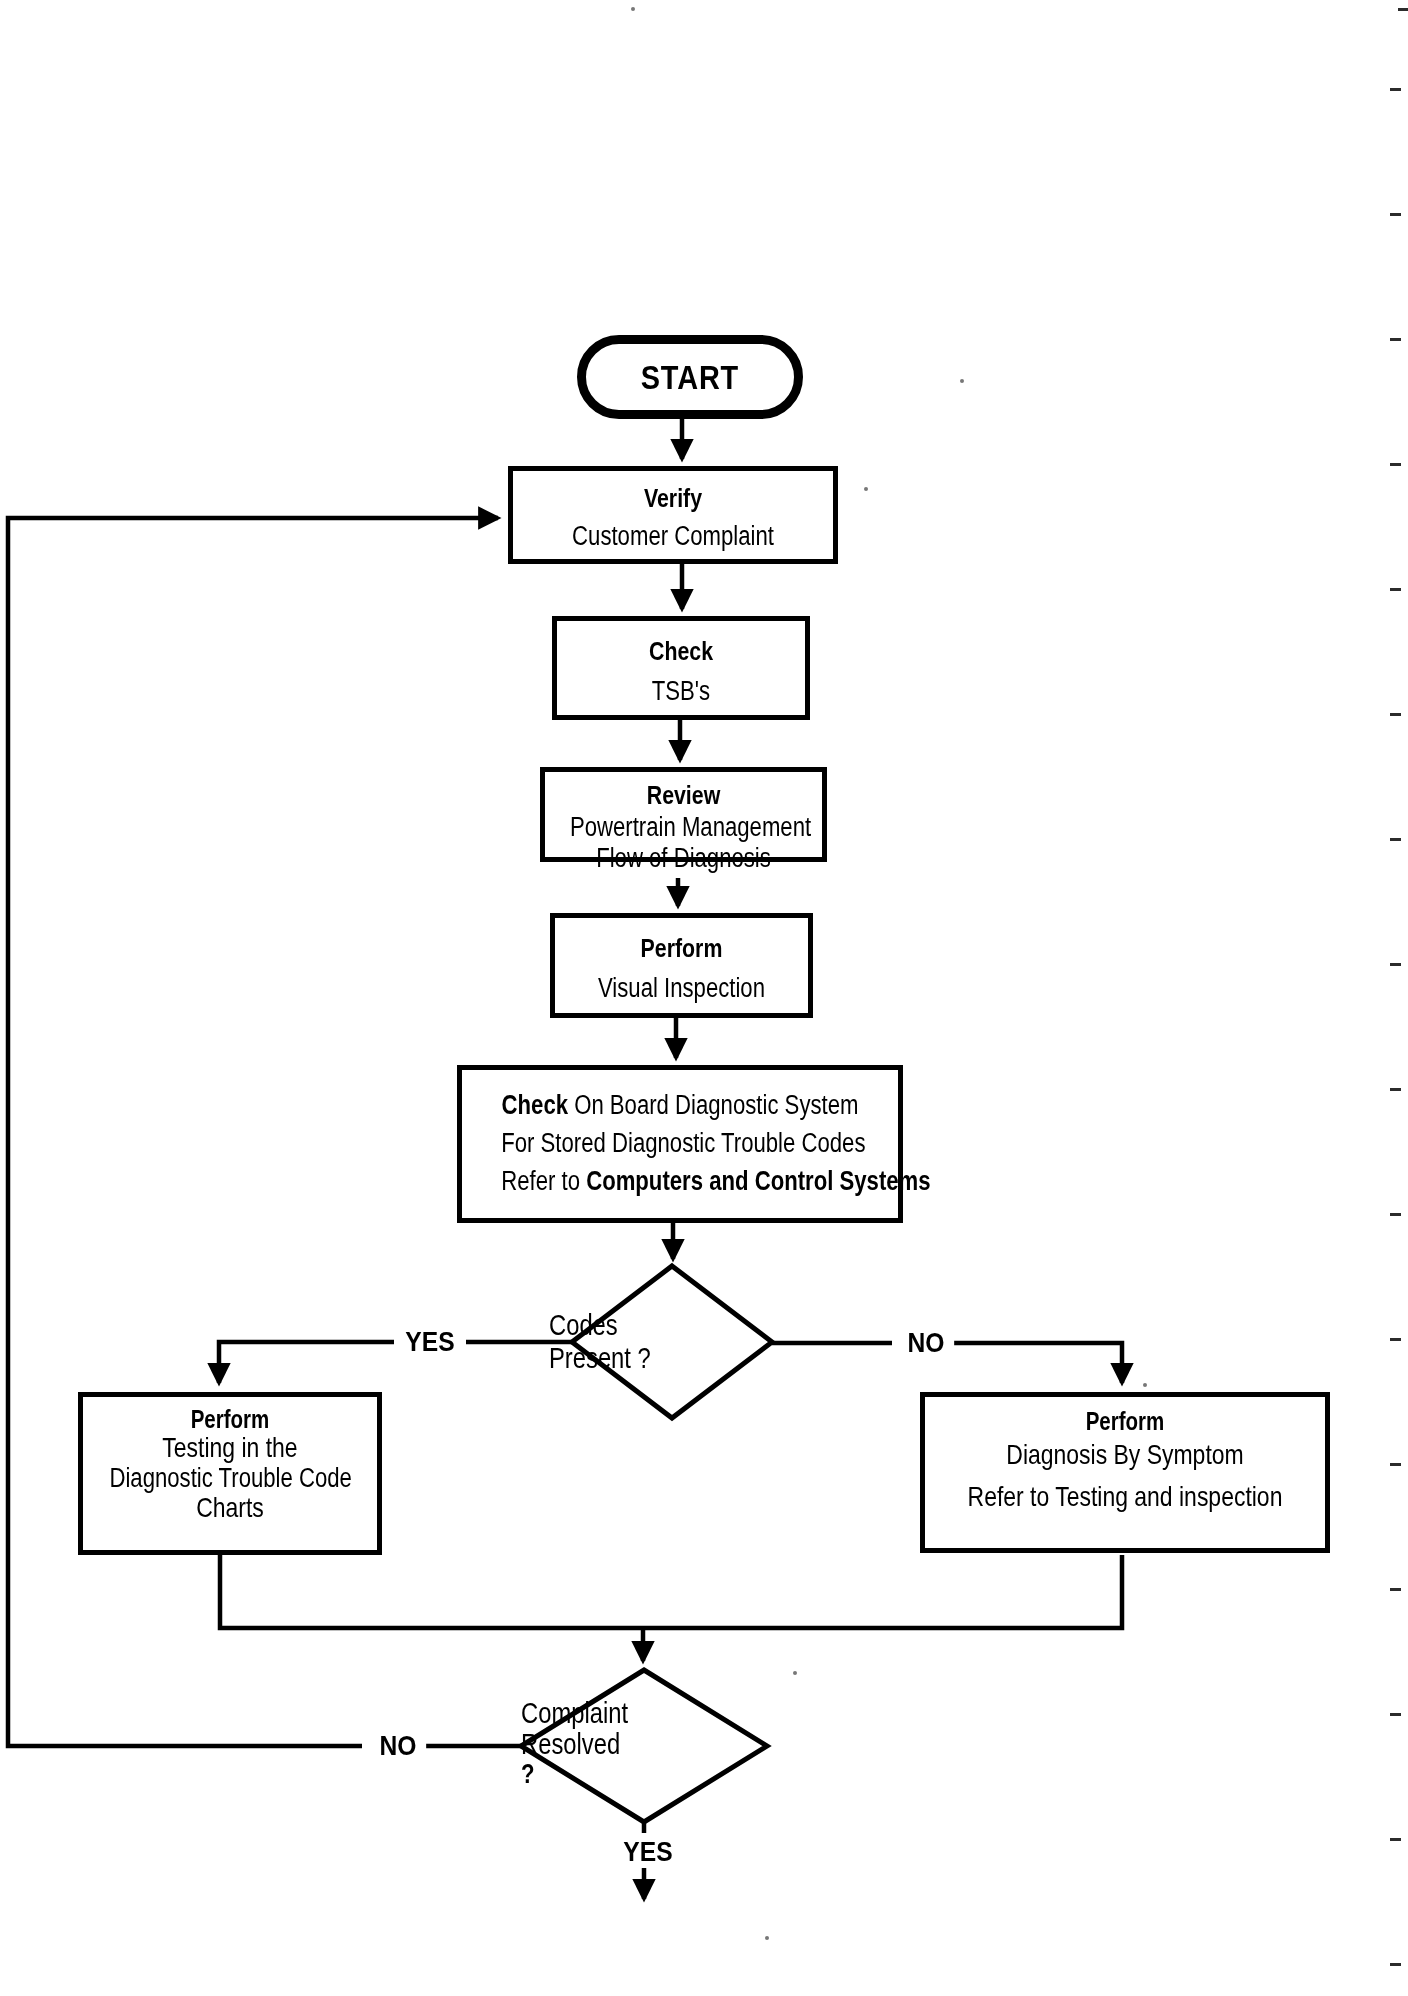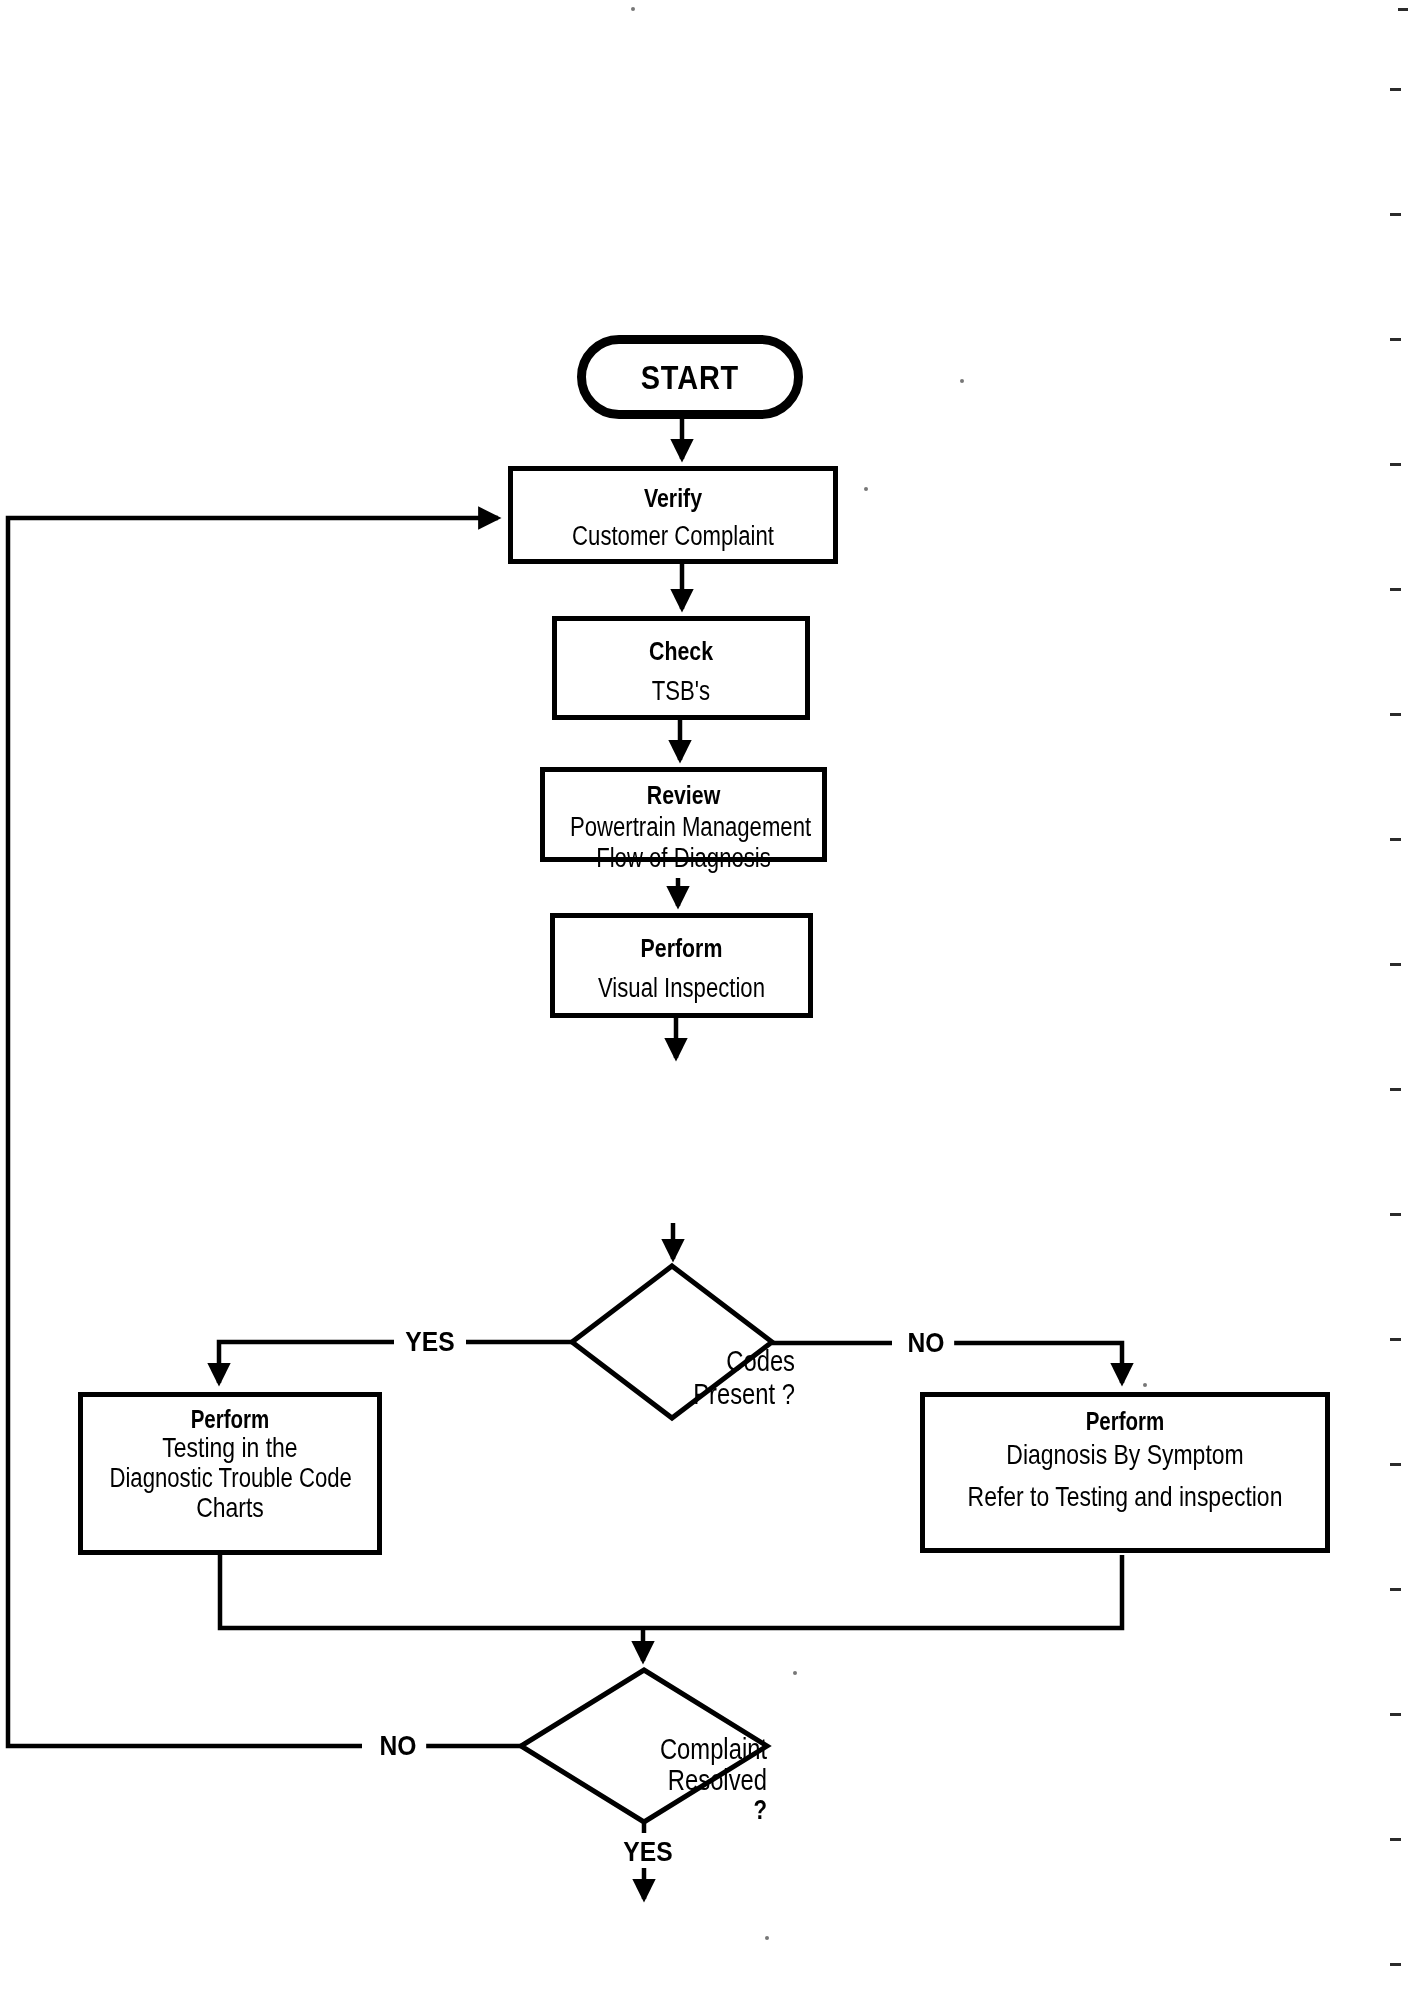--- a/index.html
+++ b/index.html
@@ -18,21 +18,21 @@
   .term{border:9px solid #000;display:flex;align-items:center;justify-content:center;}
   .line{white-space:nowrap;transform:scaleX(0.82);transform-origin:50% 50%;} 
   .b{font-weight:bold;}
 
   .term-label{font-size:34px;font-weight:bold;letter-spacing:1px;transform:scaleX(0.85);white-space:nowrap;}
   .done .term-label{font-size:31px;}
 
   .bx-title{font-weight:bold;font-size:26px;}
   .bx-line{font-size:27px;}
 
-  .dtext{position:absolute;text-align:right;font-size:29px;line-height:33px;margin-top:36px;}
+  .dtext{position:absolute;text-align:left;font-size:29px;line-height:33px;}
   .edge-label{
     position:absolute;background:#fff;text-align:center;
     font-size:28px;font-weight:bold;transform:scaleX(0.88);transform-origin:50% 50%;
     white-space:nowrap;padding:0 4px;
   }
   .artifact{position:absolute;background:#2b2b2b;}
   .speck{position:absolute;background:#4a4a4a;border-radius:50%;width:4px;height:4px;opacity:.75;}
 </style>
 </head>
 <body>
@@ -92,20 +92,25 @@
     <div class="line bx-title" style="line-height:34px;">Review</div>
     <div class="line bx-line" style="line-height:31px;">Powertrain Management</div>
     <div class="line bx-line" style="line-height:31px;">Flow of Diagnosis</div>
   </div>
 
   <div class="node proc" style="left:550px;top:913px;width:263px;height:105px;padding-top:10px;">
     <div class="line bx-title" style="line-height:40px;">Perform</div>
     <div class="line bx-line" style="line-height:40px;">Visual Inspection</div>
   </div>
 
+  <div class="node proc" style="left:457px;top:1065px;width:446px;height:158px;padding-top:16px;">
+    <div class="line bx-line" style="line-height:38px;"><span class="b">Check</span><span> On Board Diagnostic System</span></div>
+    <div class="line bx-line" style="line-height:38px;">For Stored Diagnostic Trouble Codes</div>
+    <div class="line bx-line" style="line-height:38px;"><span>Refer to </span><span class="b">Computers and Control Systems</span></div>
+  </div>
 
   <div class="dtext" style="left:522px;top:1309px;width:300px;">
     <div class="line">Codes</div>
     <div class="line">Present ?</div>
   </div>
 
   <div class="edge-label" style="left:396px;top:1326px;width:60px;">YES</div>
   <div class="edge-label" style="left:894px;top:1327px;width:56px;">NO</div>
 
   <div class="node proc" style="left:78px;top:1392px;width:304px;height:163px;padding-top:8px;">

